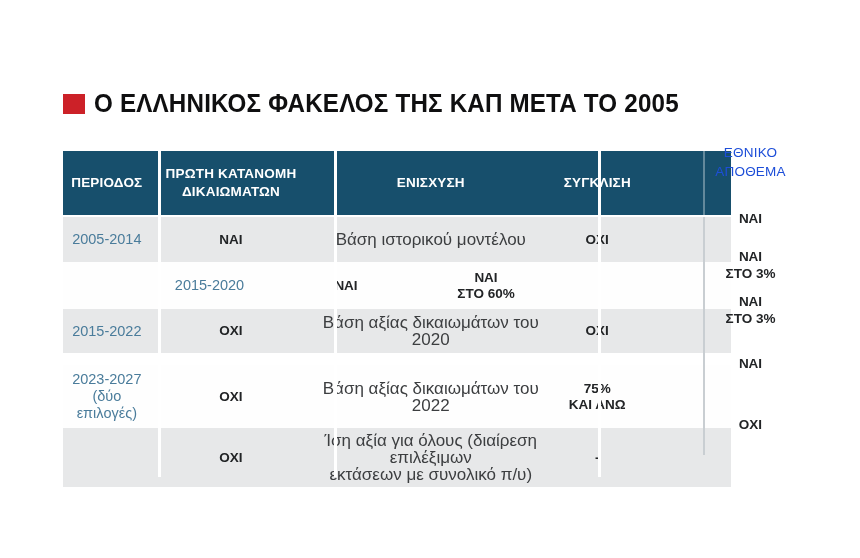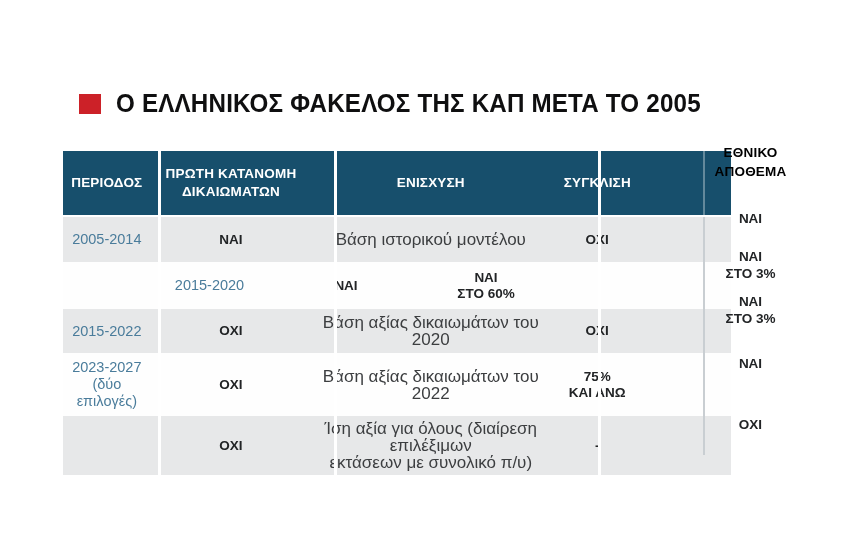--- a/index.html
+++ b/index.html
@@ -11,35 +11,35 @@
     --desc-color:#3c3e40;
     --title-color:#0f0f10;
   }
   *{margin:0;padding:0;box-sizing:border-box;}
   html,body{background:#fff;}
   #canvas{
     position:relative;width:860px;height:558px;background:#ffffff;
     font-family:"Liberation Sans","DejaVu Sans",sans-serif;overflow:hidden;
   }
   
-  .title-row{position:absolute;left:79px;top:88px;display:flex;align-items:center;gap:15px;}
+  .title-row{position:absolute;left:63px;top:88px;display:flex;align-items:center;gap:9px;}
   .red-square{width:22px;height:20px;background:var(--accent-red);flex:0 0 auto;}
   .title-text{
     font-size:26px;font-weight:700;color:var(--title-color);
     letter-spacing:0.2px;white-space:nowrap;
     transform:scaleX(0.93);transform-origin:left center;
   }
   
   .cap-table{position:absolute;left:63px;top:151px;width:735px;height:326px;}
   .trow{display:flex;width:668px;}
   .thead{height:66px;background:var(--header-bg);border-bottom:2px solid #fff;}
   .r1{height:45px;background:var(--row-alt);}
   .r2{height:47px;background:#fefefe;justify-content:center;}
   .r3{height:44px;background:var(--row-alt);}
-  .r4{height:63px;background:#fefefe;}
+  .r4{height:63px;background:#fefefe;margin-top:12px;}
   .r5{height:59px;background:var(--row-alt);}
   .cell{
     display:flex;align-items:center;justify-content:center;text-align:center;
     white-space:pre-line;line-height:16px;padding:2px 6px;
   }
   .c1{width:96px;}
   .c2{width:177px;}
   .c3{width:264px;}
   .c4{width:103px;}
   .c5{width:95px;}
@@ -57,21 +57,21 @@
   .col5-line-bottom{position:absolute;left:640px;top:66px;width:2px;height:238px;background:#c9ced2;}
   
   .col5-overlay{position:absolute;left:640px;top:0;width:95px;transform:translateY(-23px);}
   .obox{display:flex;align-items:center;justify-content:center;text-align:center;white-space:pre-line;}
   .obox.h-head{height:68px;}
   .obox.h-r1{height:45px;}
   .obox.h-r2{height:47px;}
   .obox.h-r3{height:44px;}
   .obox.h-r4{height:63px;}
   .obox.h-r5{height:59px;}
-  .ohead{color:#000000;font-weight:700;font-size:13.5px;line-height:19px;letter-spacing:0.2px;}
+  .ohead{color:#1d4ed8;font-weight:400;font-size:13.5px;line-height:19px;letter-spacing:0.2px;}
   .oval{color:var(--value-color);font-weight:700;font-size:13.5px;line-height:17px;}
 </style>
 </head>
 <body>
 
 <div id="canvas">
 
   <div class="title-row">
     <div class="red-square"></div>
     <div class="title-text">Ο ΕΛΛΗΝΙΚΟΣ ΦΑΚΕΛΟΣ ΤΗΣ ΚΑΠ ΜΕΤΑ ΤΟ 2005</div>

